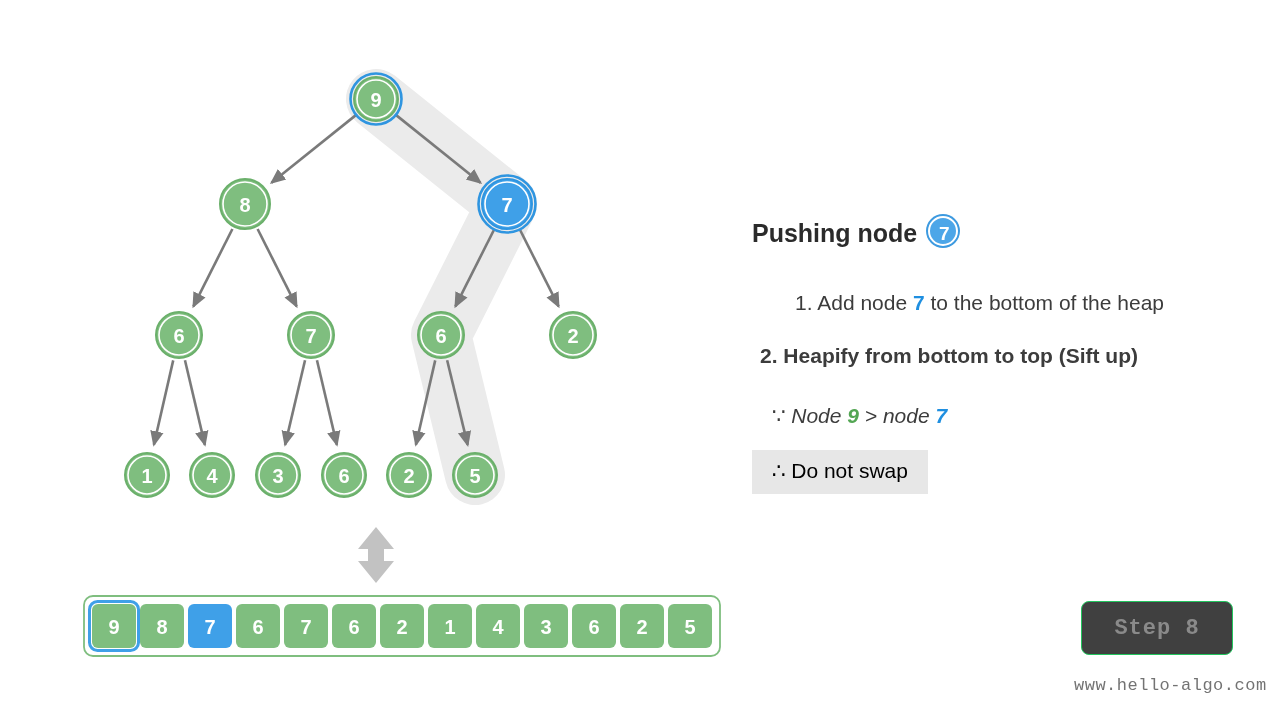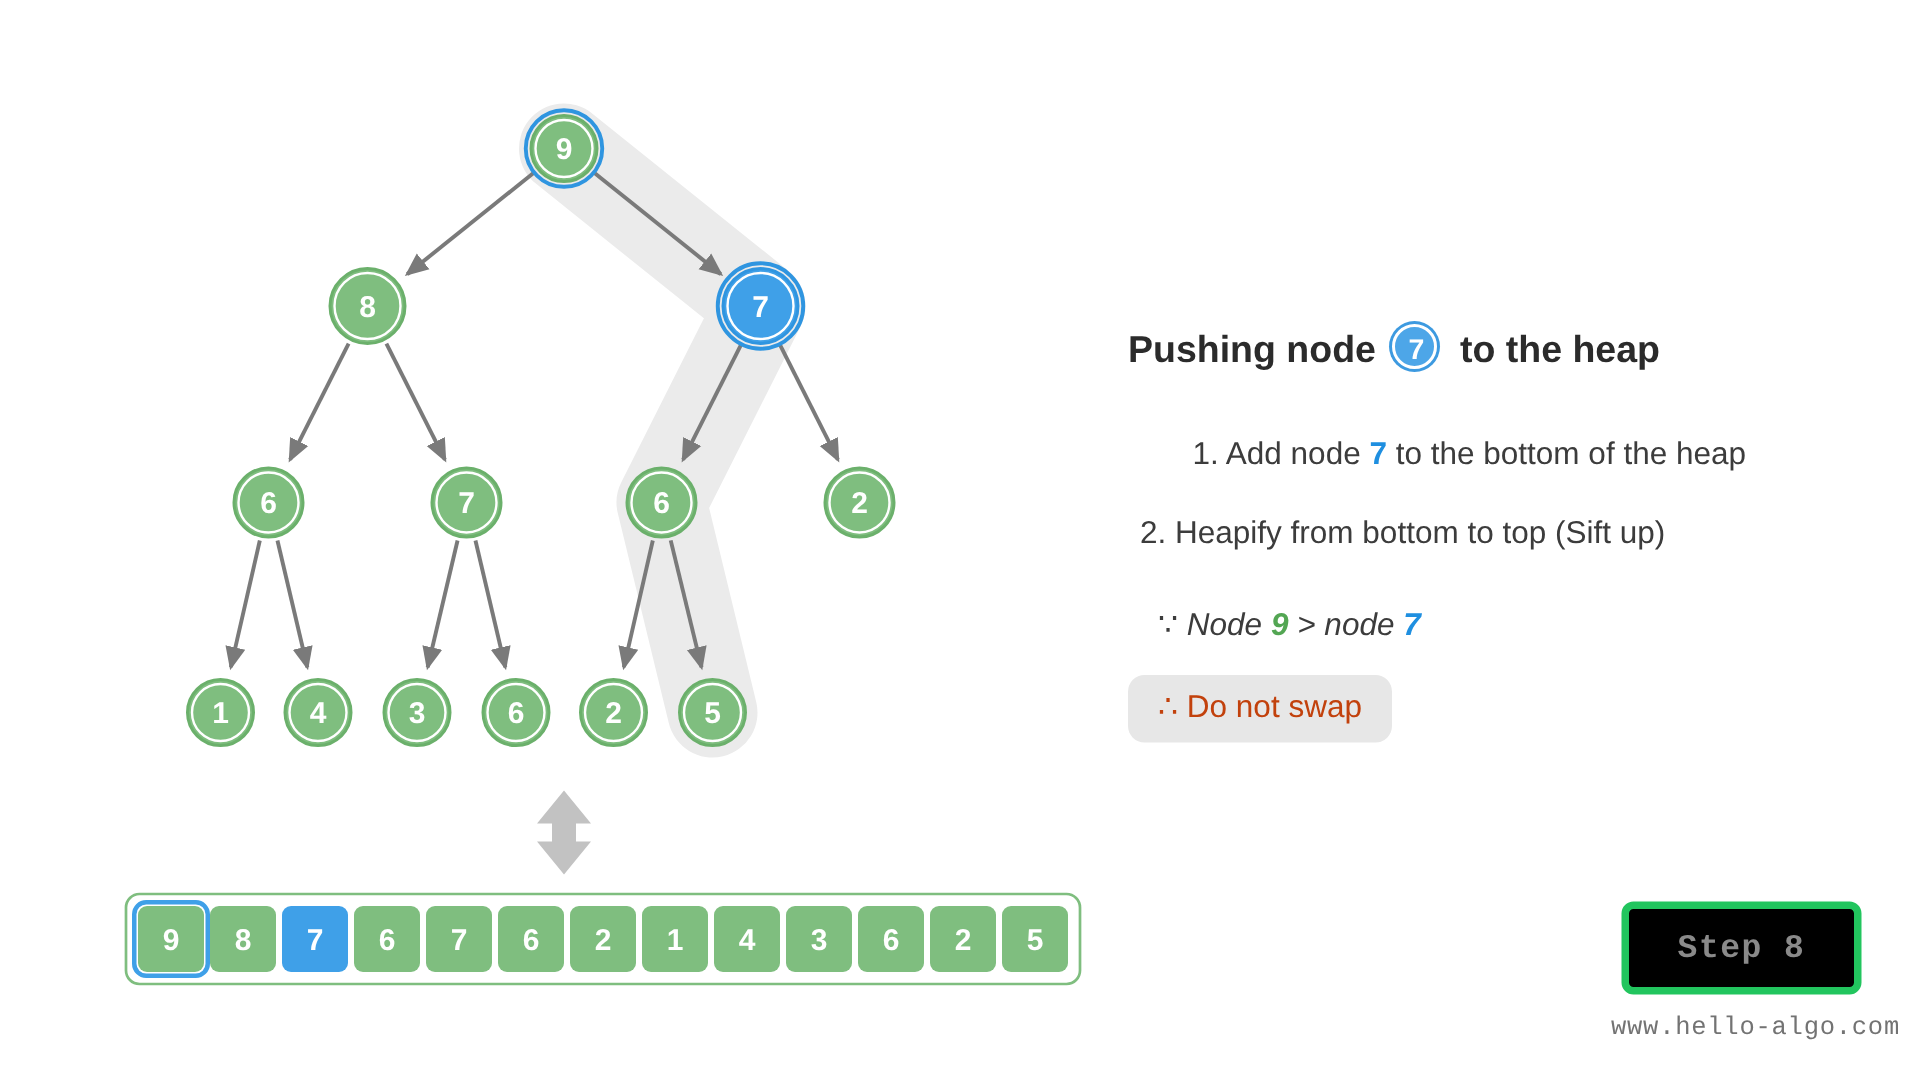--- a/index.html
+++ b/index.html
@@ -106,58 +106,58 @@
 
   .step-line {
     position: absolute;
     left: 8px;
     font-size: 21px;
     font-weight: 400;
     color: #3c3c3c;
     white-space: nowrap;
   }
   #step-1 { top: 291px; margin-left: 35px; }
-  #step-2 { top: 344px; }
+  #step-2 { top: 344px; font-weight: bold; }
 
   .reason-line {
     position: absolute;
     left: 20px;
     font-size: 21px;
     font-weight: 400;
     color: #3c3c3c;
     white-space: nowrap;
     font-style: italic;
   }
   #reason-1 { top: 404px; }
 
   #conclusion-box {
     position: absolute;
     left: 0px;
     top: 450px;
     background: #e7e7e7;
-    border-radius: 11px;
+    border-radius: 0;
     padding: 9px 20px 11px 20px;
     font-size: 21px;
-    color: #c2410c;
+    color: #000000;
     white-space: nowrap;
   }
 
   .hl-green { color: #53a653; font-weight: 700; }
   .hl-blue  { color: #1f8fe0; font-weight: 700; }
 
   
   #step-chip {
     position: absolute;
     left: 1081px;
     top: 601px;
     width: 150px;
     height: 52px;
-    border: 5px solid #22c55e;
+    border: 1px solid #22c55e;
     border-radius: 8px;
-    background: #000000;
+    background: #404040;
     display: flex;
     align-items: center;
     justify-content: center;
     font-family: "Liberation Mono", "DejaVu Sans Mono", monospace;
     font-size: 22px;
     font-weight: 700;
     color: #8a8a8a;
     letter-spacing: 1px;
   }
 
@@ -335,21 +335,20 @@
 </div>
 
 <div id="info-panel">
 
   <div id="title-row">
     <span class="t-seg">Pushing node</span>
     <span class="badge-wrap">
       <span class="badge-circle"></span>
       <span class="badge-num">7</span>
     </span>
-    <span class="t-seg">to the heap</span>
   </div>
 
   <div class="step-line" id="step-1">
     <span>1.</span>
     <span>Add node</span>
     <span class="hl-blue">7</span>
     <span>to the bottom of the heap</span>
   </div>
 
   <div class="step-line" id="step-2">

